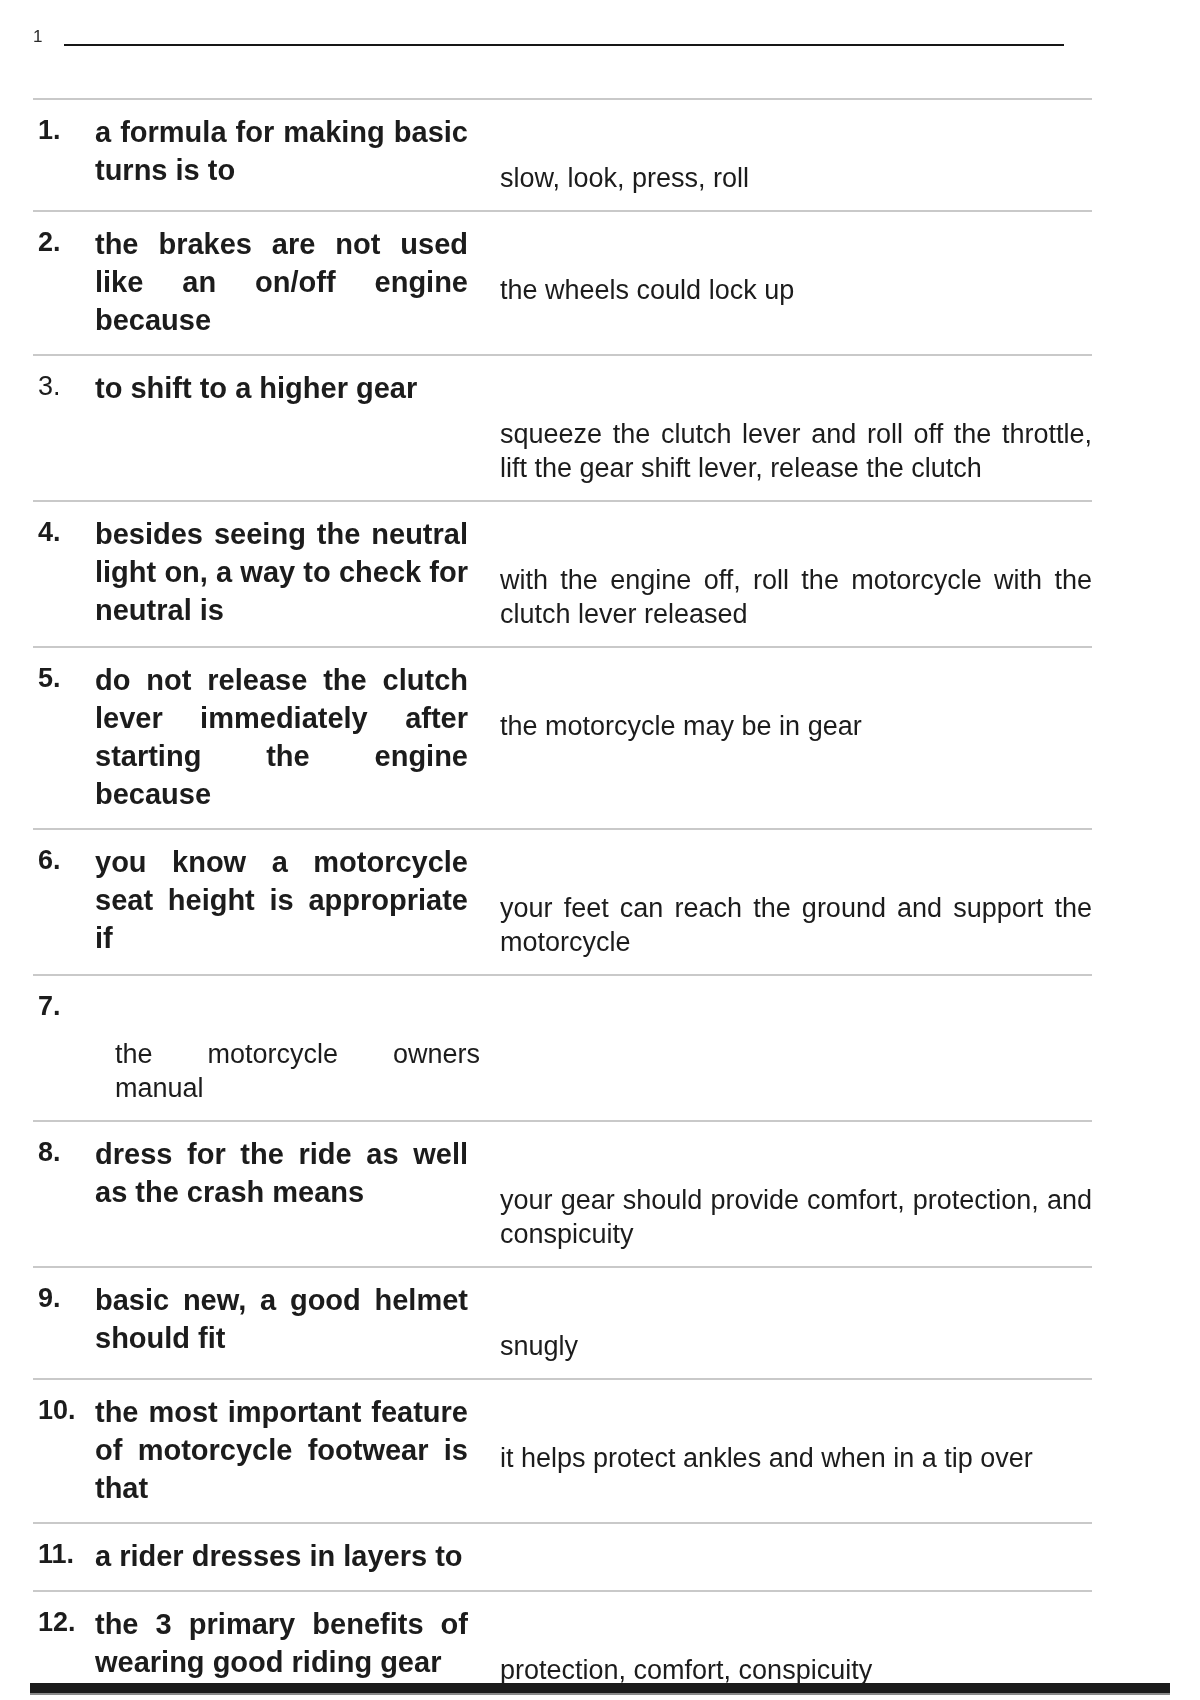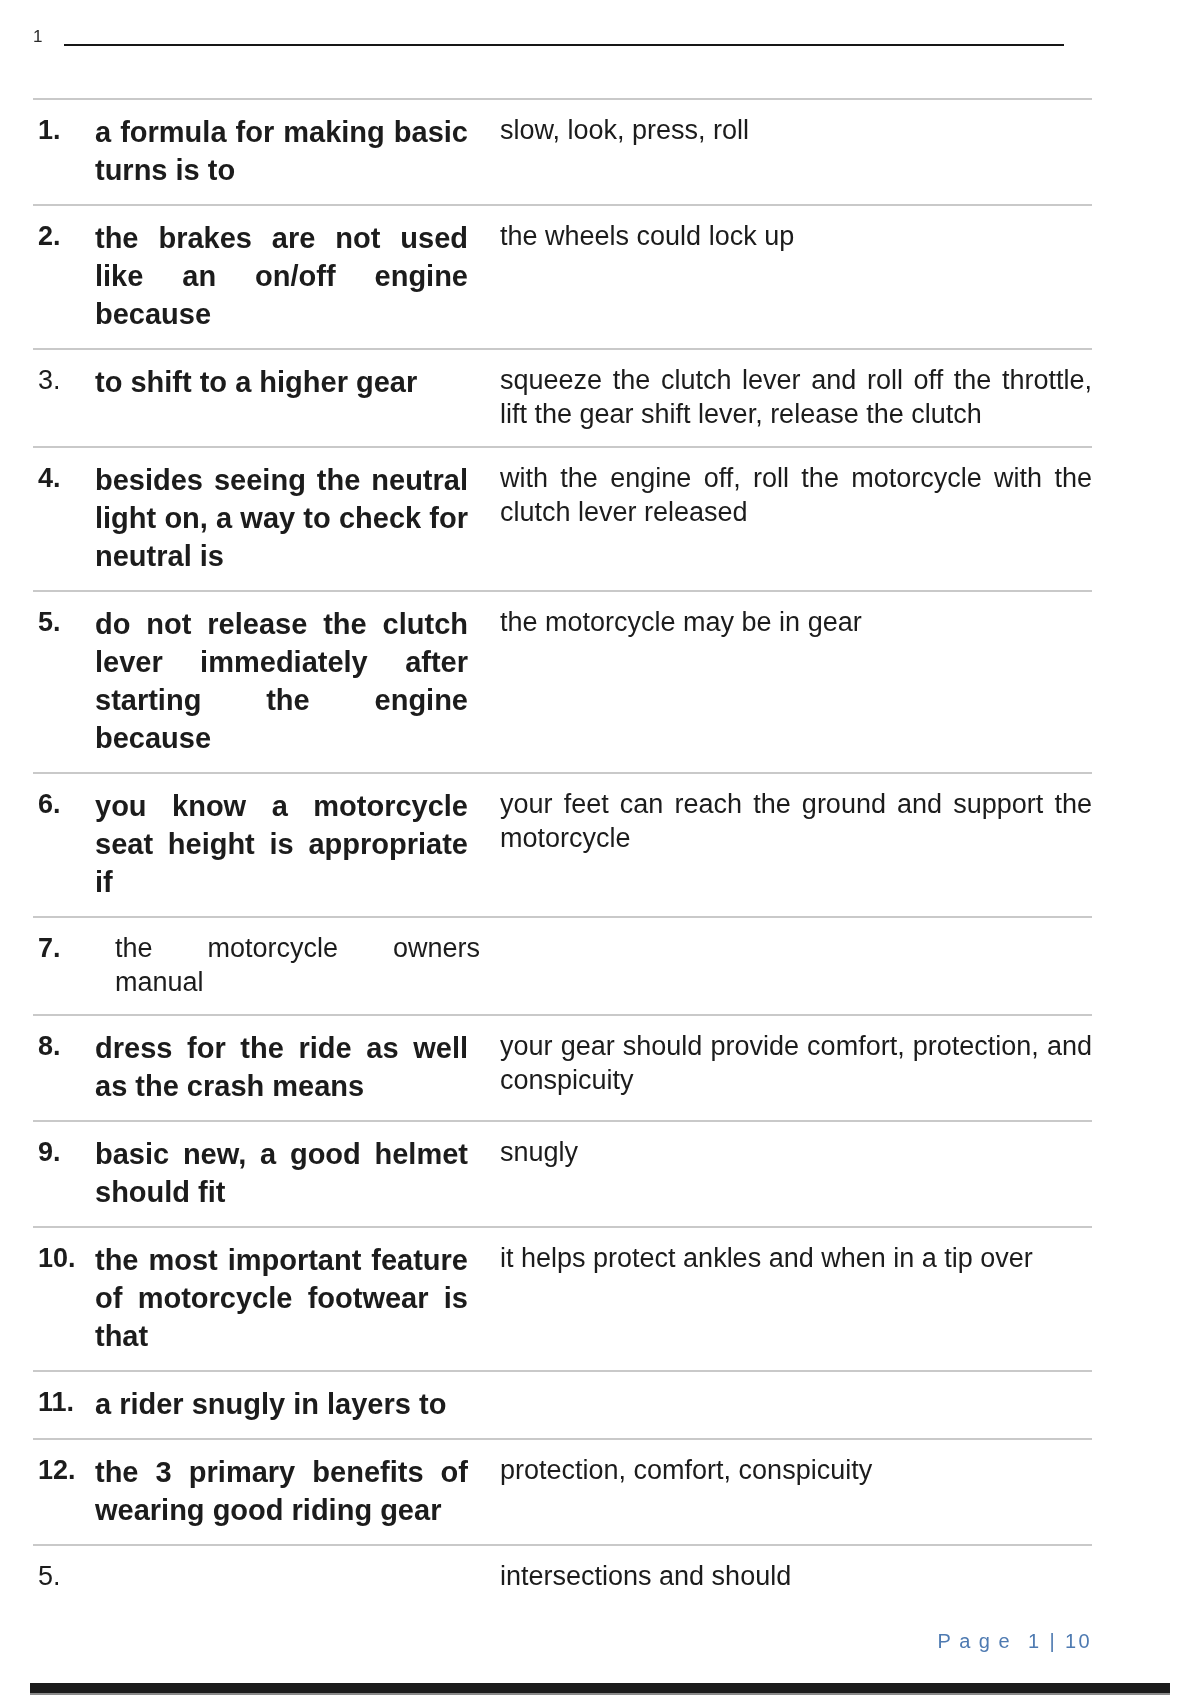--- a/index.html
+++ b/index.html
@@ -61,20 +61,21 @@
     line-height: 38px;
     font-weight: bold;
     text-align: justify;
     padding-right: 12px;
   }
   .a {
     font-size: 27px;
     line-height: 34px;
     text-align: justify;
     padding-left: 20px;
+    margin-top: 48px;
   }
 
   
   .footer {
     margin-top: 22px;
     text-align: right;
     font-size: 20px;
     color: #4e7ab1;
   }
   .footer .pg-label {
@@ -151,21 +152,21 @@
         <div class="q">basic new, a good helmet should fit</div>
         <div class="a">snugly</div>
       </div>
       <div class="row">
         <div class="num">10.</div>
         <div class="q">the most important feature of motorcycle footwear is that</div>
         <div class="a">it helps protect ankles and when in a tip over</div>
       </div>
       <div class="row">
         <div class="num">11.</div>
-        <div class="q">a rider snugly in layers to</div>
+        <div class="q">a rider dresses in layers to</div>
       </div>
       <div class="row">
         <div class="num">12.</div>
         <div class="q">the 3 primary benefits of wearing good riding gear</div>
         <div class="a">protection, comfort, conspicuity</div>
       </div>
       <div class="row">
         <div class="num regular">5.</div>
         <div class="q"></div>
         <div class="a">intersections and should</div>

